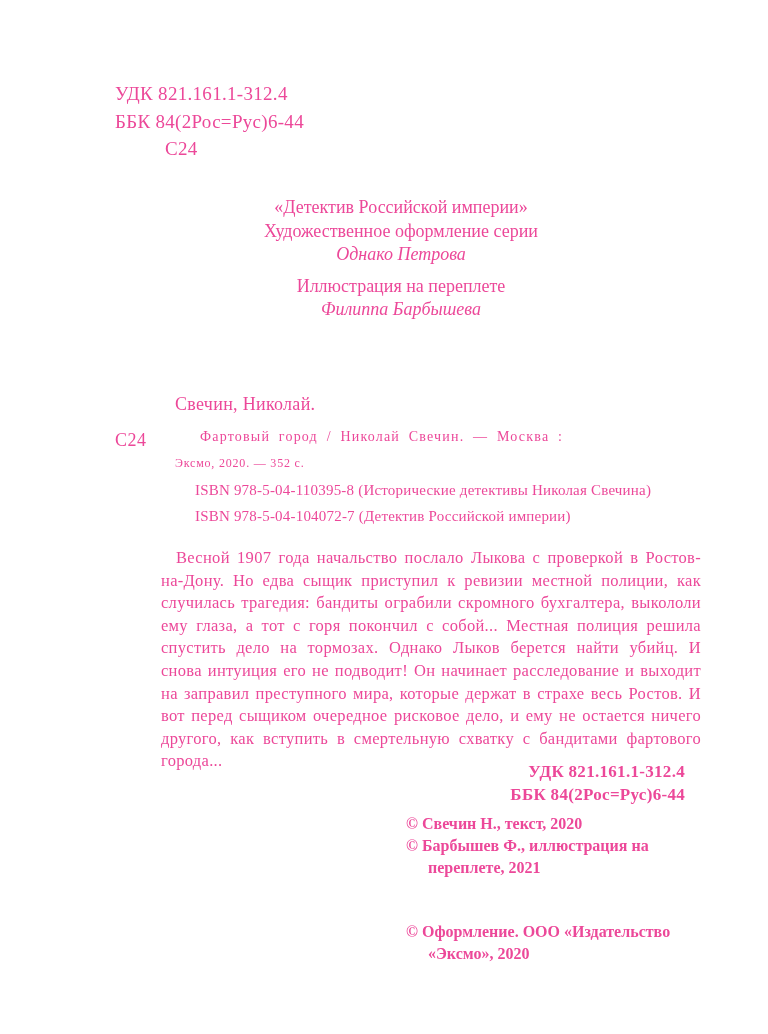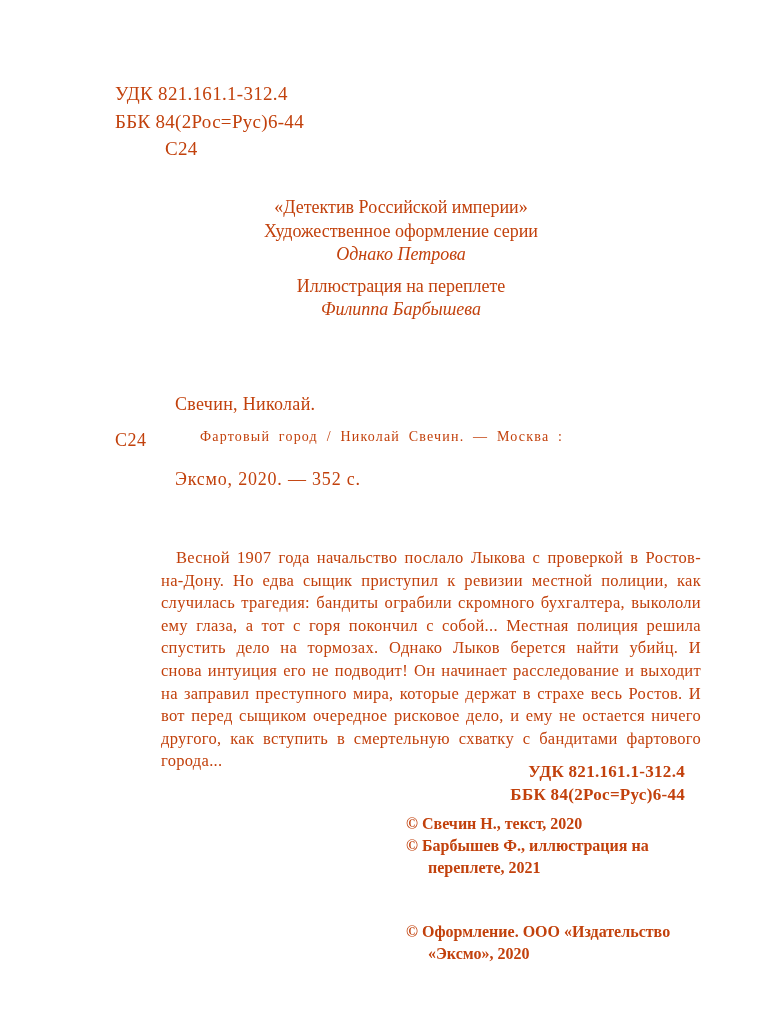--- a/index.html
+++ b/index.html
@@ -5,21 +5,21 @@
   html, body {
     margin: 0;
     padding: 0;
     background: #ffffff;
   }
   .page {
     position: relative;
     width: 768px;
     height: 1034px;
     background: #ffffff;
-    color: #c2410c;
+    color: #ec4899;
     font-family: "Liberation Serif", "DejaVu Serif", serif;
     overflow: hidden;
   }
 
   
   .top-block {
     position: absolute;
     top: 80px;
     left: 115px;
     font-size: 19px;
@@ -63,24 +63,23 @@
   .title-line {
     margin-top: 8px;
     padding-left: 25px;
     font-size: 14px;
     line-height: 26px;
     letter-spacing: 1.2px;
     word-spacing: 4px;
     white-space: nowrap;
   }
   .imprint-line {
-    font-size: 18px;
+    font-size: 12px;
     line-height: 26px;
     letter-spacing: 0.8px;
-    margin-top: 16px;
   }
   .margin-code {
     position: absolute;
     top: 430px;
     left: 115px;
     font-size: 18px;
     letter-spacing: 0.5px;
   }
   .isbn-block {
     position: absolute;
@@ -156,20 +155,24 @@
   </div>
 
   <div class="margin-code">С24</div>
 
   <div class="catalog-block">
     <div class="author-line">Свечин, Николай.</div>
     <div class="title-line">Фартовый город / Николай Свечин. — Москва :</div>
     <div class="imprint-line">Эксмо, 2020. — 352 с.</div>
   </div>
 
+  <div class="isbn-block">
+    <div>ISBN 978-5-04-110395-8 (Исторические детективы Николая Свечина)</div>
+    <div>ISBN 978-5-04-104072-7 (Детектив Российской империи)</div>
+  </div>
 
   <p class="annotation">Весной 1907 года начальство послало Лыкова с проверкой в Ростов-на-Дону. Но едва сыщик приступил к ревизии местной полиции, как случилась трагедия: бандиты ограбили скромного бухгалтера, выкололи ему глаза, а тот с горя покончил с собой... Местная полиция решила спустить дело на тормозах. Однако Лыков берется найти убийц. И снова интуиция его не подводит! Он начинает расследование и выходит на заправил преступного мира, которые держат в страхе весь Ростов. И вот перед сыщиком очередное рисковое дело, и ему не остается ничего другого, как вступить в смертельную схватку с бандитами фартового города...</p>
 
   <div class="bottom-codes">
     <div>УДК 821.161.1-312.4</div>
     <div>ББК 84(2Рос=Рус)6-44</div>
   </div>
 
   <div class="copyright-block">
     <div class="copyright-item w1">© Свечин Н., текст, 2020</div>

